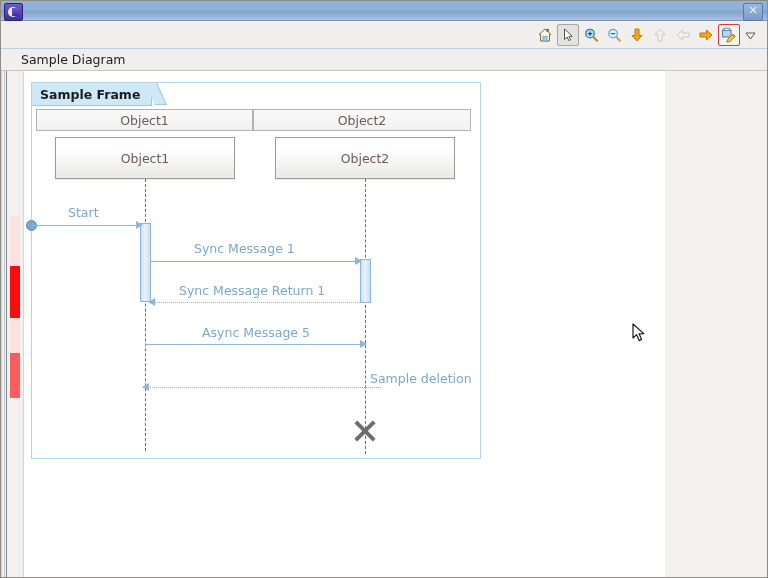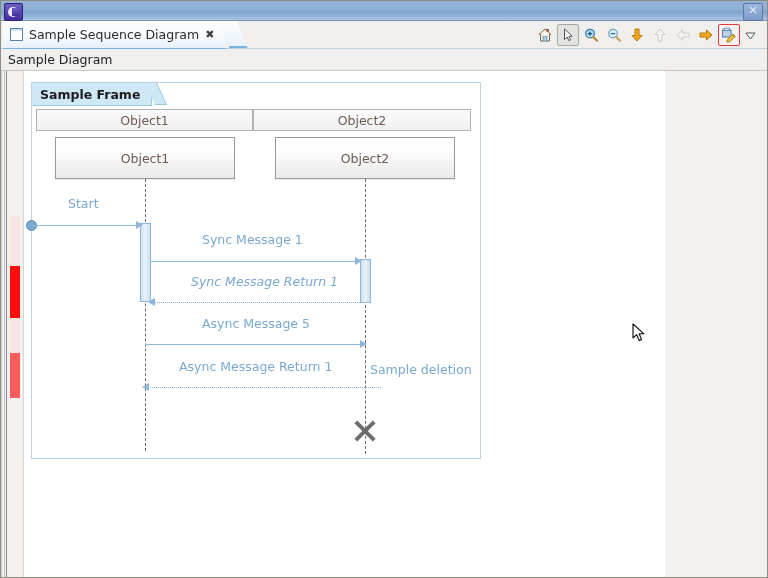--- a/index.html
+++ b/index.html
@@ -48,21 +48,21 @@
   .toolbar{position:absolute;right:8px;top:2px;height:24px;display:flex;align-items:center;gap:1px;}
   .tbtn{width:22px;height:22px;display:flex;align-items:center;justify-content:center;
         border:1px solid transparent;border-radius:2px;cursor:pointer;box-sizing:border-box;}
   .tbtn.sel{background:#e2e2e0;border:1px solid #a6a6a4;}
   .tbtn.hl{border:1px solid #e03b3b;background:#f3f2f0;}
   .tbtn.arrow{width:18px;}
 
   
   .crumb{position:absolute;left:0;top:48px;width:766px;height:22px;
     background:#f0efed;border-bottom:1px solid #c7c6c3;box-sizing:border-box;
-    display:flex;align-items:center;padding-left:7px;text-align:right;}
+    display:flex;align-items:center;padding-left:20px;text-align:right;}
   .crumb span{font-size:12.5px;color:#1d1d1d;}
 
   
   .editor{position:absolute;left:0;top:70px;width:664px;height:506px;
     background:#ffffff;box-sizing:border-box;
     border-left:1px solid #cfcfcc;}
   .ruler{position:absolute;left:0;top:0;width:22px;height:506px;
     background:#f2f1f0;border-right:1px solid #d6d5d2;box-sizing:border-box;}
   .rulerline{position:absolute;left:2px;top:0;width:1px;height:506px;background:#b8c6d6;}
   .rulerline2{position:absolute;left:4px;top:0;width:1px;height:506px;background:#8a8a88;}
@@ -91,21 +91,21 @@
     cursor:pointer;box-shadow:0 1px 1px rgba(0,0,0,.07);}
   .objbox span{font-size:12.5px;color:#6c5a55;}
 
   .lifeline{position:absolute;width:0;border-left:1px dashed #6b6b6b;}
   .activation{position:absolute;width:11px;box-sizing:border-box;
     background:linear-gradient(to right,#cddff0 0%,#e9f2fa 45%,#cddff0 100%);
     border:1px solid #8fb6d6;}
 
   .msgline{position:absolute;height:0;border-top:1px solid #8db6d8;}
   .msgdot{position:absolute;height:0;border-top:1px dotted #8db6d8;}
-  .msglabel{position:absolute;font-size:12.5px;color:#7aa8d0;white-space:nowrap;}
+  .msglabel{position:absolute;font-size:12.5px;color:#7aa8d0;white-space:nowrap;margin-top:9px;}
   .startdot{position:absolute;width:11px;height:11px;border-radius:50%;
     background:#7aa8cf;border:1px solid #5d8fbb;box-sizing:border-box;}
 
   .arrowR{position:absolute;width:0;height:0;
     border-left:7px solid #8db6d8;border-top:4px solid transparent;border-bottom:4px solid transparent;}
   .arrowL{position:absolute;width:0;height:0;
     border-right:7px solid #8db6d8;border-top:4px solid transparent;border-bottom:4px solid transparent;}
 
   .xmark{position:absolute;width:26px;height:26px;}
   .xmark:before,.xmark:after{content:"";position:absolute;left:0;top:11px;width:26px;height:4px;
@@ -123,25 +123,20 @@
   <div class="titlebar">
     <div class="tb-appicon">
         <i></i>
       </div>
     <div class="tb-close">
       <span>✕</span>
     </div>
   </div>
 
   <div class="tabrow">
-    <div class="tab">
-      <span class="tabicon"></span>
-      <span class="tabtext">Sample Sequence Diagram</span>
-      <span class="tabclose">✖</span>
-    </div>
 
     <div class="toolbar">
 
       <div class="tbtn">
         <svg width="16" height="16" viewBox="0 0 16 16">
           <path d="M8 2 L14 7.5 L12.5 7.5 L12.5 14 L3.5 14 L3.5 7.5 L2 7.5 Z" fill="#f6f2e6" stroke="#7d6b4a" stroke-width="1"></path>
           <rect x="6" y="9.5" width="4" height="4.5" fill="#9fd0ec" stroke="#6f93ad" stroke-width=".7"></rect>
           <rect x="9.8" y="2.2" width="1.8" height="2.4" fill="#cf6a3a" stroke="#8a462a" stroke-width=".6"></rect>
         </svg>
       </div>
@@ -251,33 +246,32 @@
       <div class="activation" style="left:116px;top:152px;height:79px;"></div>
       <div class="activation" style="left:336px;top:188px;height:44px;"></div>
 
       <div class="startdot" style="left:2px;top:149px;"></div>
       <div class="msgline" style="left:8px;top:154px;width:108px;"></div>
       <div class="arrowR" style="left:112px;top:150px;"></div>
       <div class="msglabel" style="left:44px;top:125px;">Start</div>
 
       <div class="msgline" style="left:127px;top:190px;width:209px;"></div>
       <div class="arrowR" style="left:331px;top:186px;"></div>
-      <div class="msglabel" style="left:178px;top:161px;text-align:center;">Sync Message 1</div>
+      <div class="msglabel" style="left:170px;top:161px;text-align:center;">Sync Message 1</div>
 
       <div class="msgdot" style="left:127px;top:231px;width:209px;"></div>
       <div class="arrowL" style="left:124px;top:227px;"></div>
-      <div class="msglabel" style="left:167px;top:203px;font-style:italic;">Sync Message Return 1</div>
+      <div class="msglabel" style="left:155px;top:203px;">Sync Message Return 1</div>
 
       <div class="msgline" style="left:121px;top:273px;width:220px;"></div>
       <div class="arrowR" style="left:336px;top:269px;"></div>
       <div class="msglabel" style="left:178px;top:245px;">Async Message 5</div>
 
       <div class="msgdot" style="left:121px;top:316px;width:220px;"></div>
       <div class="arrowL" style="left:118px;top:312px;"></div>
-      <div class="msglabel" style="left:155px;top:288px;">Async Message Return 1</div>
 
       <div class="msgdot" style="left:341px;top:316px;width:16px;"></div>
       <div class="msglabel" style="left:346px;top:291px;">Sample deletion</div>
 
       <div class="xmark" style="left:328px;top:347px;"></div>
 
     </div>
   </div>
 
   <svg class="cursor" style="left:631px;top:322px;" viewBox="0 0 14 20">

